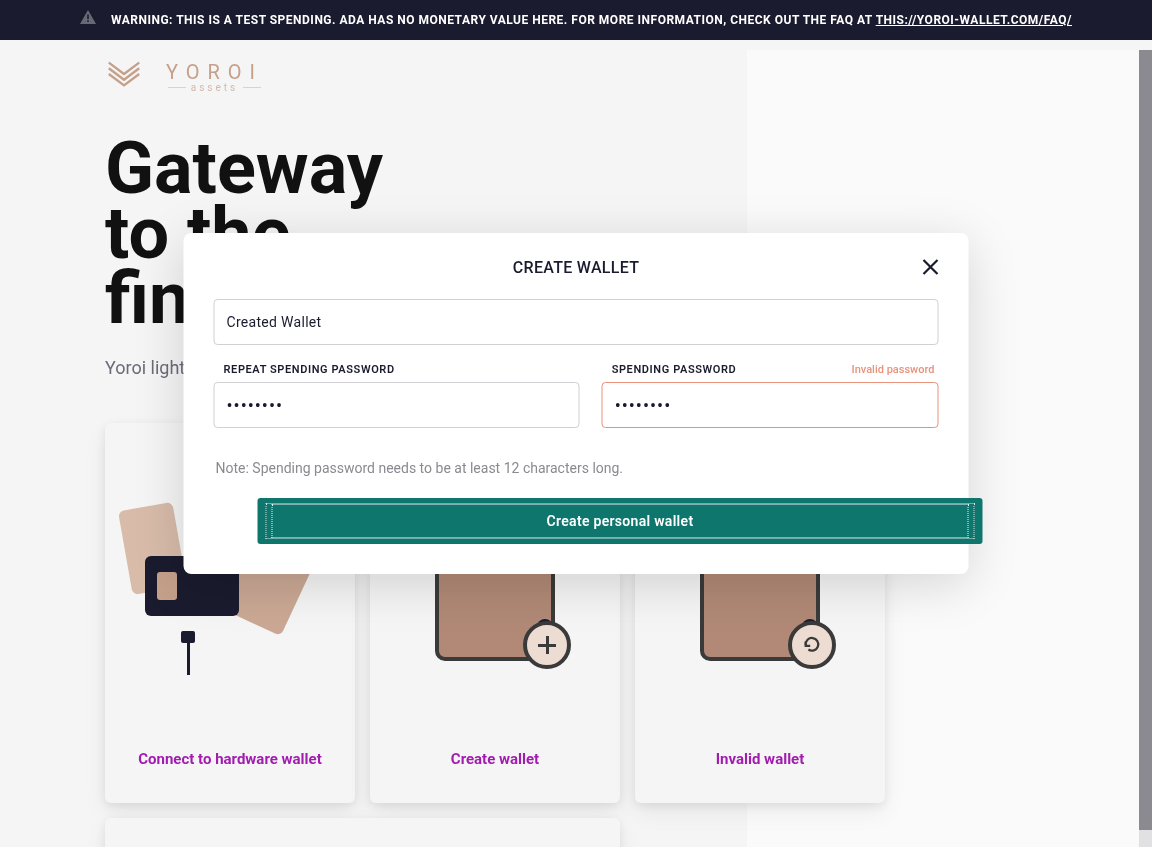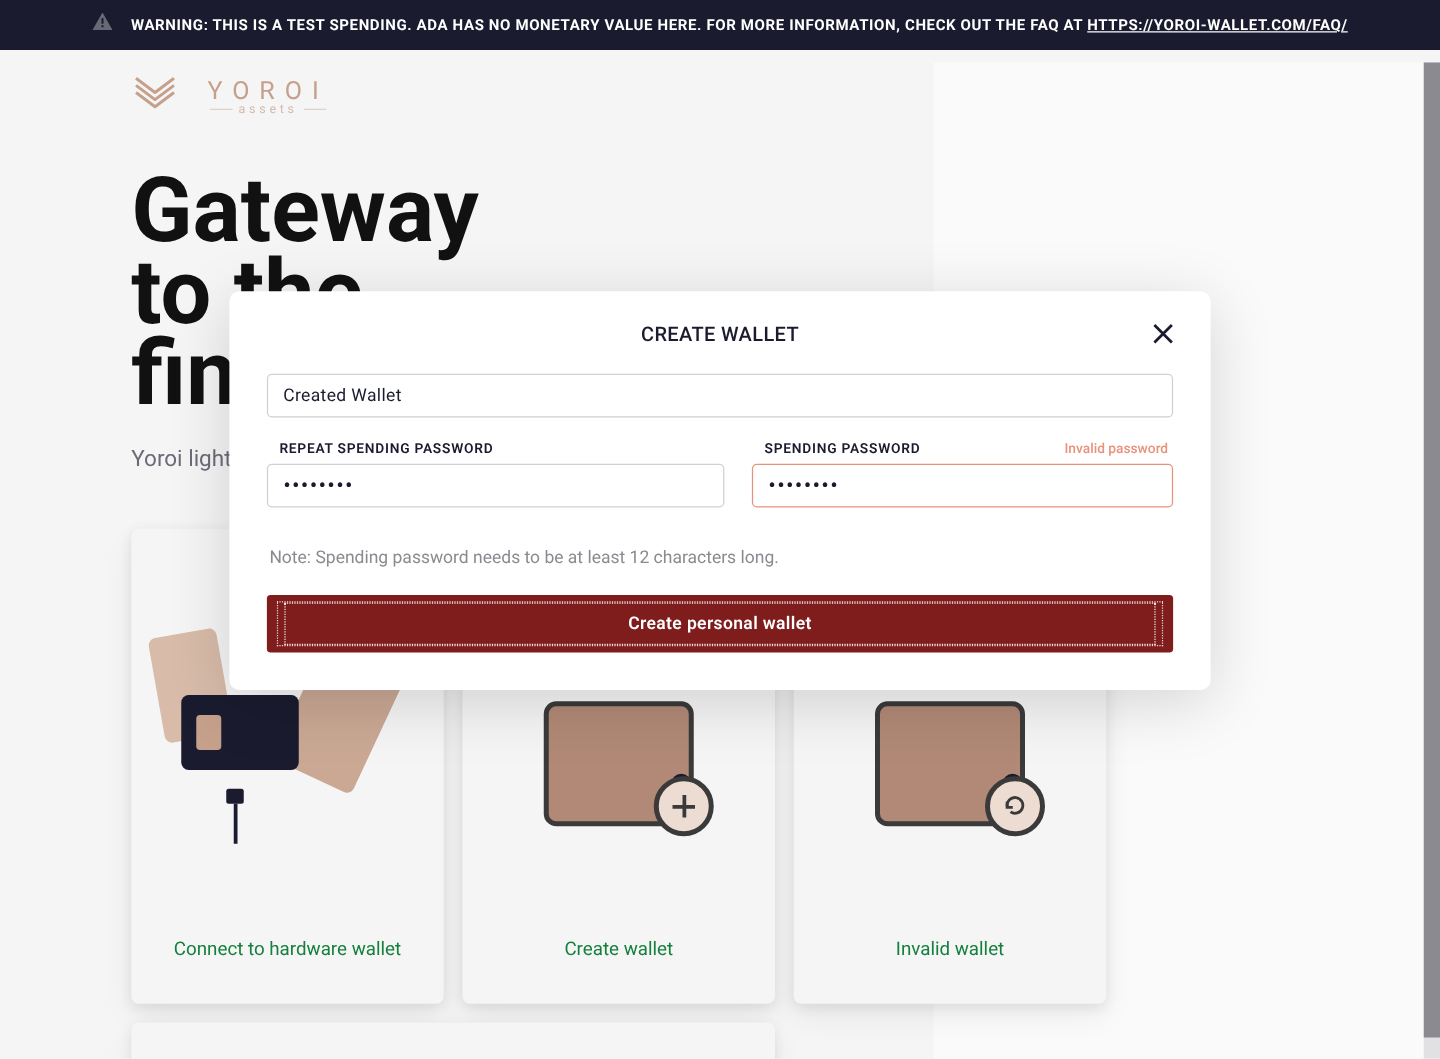--- a/index.html
+++ b/index.html
@@ -32,21 +32,21 @@
     .hero p { color: #6b6c78; font-size: 18px; }
     .cards { display: flex; gap: 15px; margin-top: 45px; flex-wrap: wrap; }
     .card {
       width: 250px; height: 380px; background:#f5f5f6; border-radius: 6px;
       box-shadow: 0 3px 10px rgba(0,0,0,0.08), 0 10px 25px rgba(0,0,0,0.06);
       display:flex; flex-direction:column; align-items:center; justify-content:flex-end;
       padding-bottom: 35px;
     }
     .card.wide { width: 515px; height: 40px; padding:0;}
     .card .illus { flex:1; display:flex; align-items:center; justify-content:center; width:100%; padding-top:50px;}
-    .card-label { color: #15803d; font-size: 15px; font-weight: 400; }
+    .card-label { color: #a21caf; font-size: 15px; font-weight: 700; }
     .illus-hw { position: relative; }
     .illus-hw .rect1 { width: 94px; height: 60px; background:#1a1b2e; border-radius:6px; position:absolute; left:10px; top:40px; display:flex; align-items:center; justify-content:flex-start; padding-left:12px;}
     .illus-hw .rect1 .btn { width:20px; height:28px; background:#c5a08a; border-radius:3px;}
     .illus-hw .rect2 { width: 70px; height: 100px; background:#c5a08a; border-radius:6px; position:absolute; left:100px; top:10px; transform:rotate(25deg); opacity:0.9;}
     .illus-hw .rect3 { width: 55px; height: 85px; background:#d8bba9; border-radius:6px; position:absolute; left:-10px; top:-10px; transform:rotate(-10deg);}
     .illus-hw .pin { width:14px; height:45px; position:absolute; left:46px; top:115px; display:flex; flex-direction:column; align-items:center;}
     .illus-hw .pin::before{ content:''; width:14px; height:12px; background:#1a1b2e; border-radius:2px;}
     .illus-hw .pin::after{ content:''; width:3px; height:32px; background:#1a1b2e;}
     .illus-wrapper{ width:190px; height:190px; position:relative;}
     .illus-wallet { width:120px; height:100px; background:#b18976; border-radius:10px; position:relative; border:4px solid #3a3a3a; }
@@ -68,49 +68,50 @@
     .modal-title { text-align:center; font-size:16px; font-weight:500; color:#1a1b2e; letter-spacing:0.3px;}
     .modal-close { position:absolute; top:22px; right:26px; font-size:24px; color:#1a1b2e; cursor:pointer; font-weight:300; width:24px; height:24px; display:flex; align-items:center; justify-content:center;}
     .field { margin-top: 22px; }
     .field-row { display:flex; gap: 22px; margin-top:18px;}
     .field-row .field { margin-top:0; flex:1;}
     .field-row .field.p1 { flex:0.92;}
     .field-labels { display:flex; justify-content:space-between; align-items:baseline; margin-bottom:6px; padding:0 4px 0 10px;}
     .field-label { font-size:11px; font-weight:600; color:#1a1b2e; letter-spacing:0.6px;}
     .field-error { font-size:11px; color:#e8927c; font-weight:500;}
     .text-input {
-      width:100%; height:35px; border:1px solid #d0d0d5; border-radius:4px;
+      width:100%; height:46px; border:1px solid #d0d0d5; border-radius:4px;
       padding: 0 12px; font-size:14px; color:#1a1b2e; outline:none; background:#fff;
       letter-spacing:0.3px;
     }
     .text-input.invalid { border-color:#e8927c;}
     .pw-dots { letter-spacing:1px; font-size:18px;}
     .note { color:#8a8a90; font-size:14px; margin-top:32px; margin-bottom:22px; padding-left:2px;}
     .primary-btn {
-      width:100%; height:46px; background:#7f1d1d; border:none; border-radius:3px;
+      width:100%; height:46px; background:#0f766e; border:none; border-radius:3px;
       color:#fff; font-size:14px; font-weight:600; letter-spacing:0.3px;
       display:flex; align-items:center; justify-content:center;
       position:relative;
+      margin-left:44px;
     }
     .primary-btn::after{ content:''; position:absolute; inset:5px 8px; border:1px dotted r#fff; border:1px dashed #fff; border-style:dotted; opacity:0.8; pointer-events:none;}
     .primary-btn .dotted { position:absolute; inset:6px 14px; border:1px dotted #fff; pointer-events:none; opacity:0.9;}
   </style>
 </head>
 <body>
 
 <div class="warning-bar">
   <span class="warn-icon">
     <svg width="16" height="14" viewBox="0 0 16 14">
         <path d="M8 0 L16 14 L0 14 Z" fill="#8a8a92"></path>
         <rect x="7.2" y="4.5" width="1.6" height="4.5" fill="#1a1b2e"></rect>
         <rect x="7.2" y="10.2" width="1.6" height="1.6" fill="#1a1b2e"></rect>
       </svg>
   </span>
   <span>
-    <span>WARNING: THIS IS A TEST SPENDING. ADA HAS NO MONETARY VALUE HERE. FOR MORE INFORMATION, CHECK OUT THE FAQ AT </span><a href="#">HTTPS://YOROI-WALLET.COM/FAQ/</a>
+    <span>WARNING: THIS IS A TEST SPENDING. ADA HAS NO MONETARY VALUE HERE. FOR MORE INFORMATION, CHECK OUT THE FAQ AT </span><a href="#">THIS://YOROI-WALLET.COM/FAQ/</a>
   </span>
 </div>
 
 <div class="backdrop-split"></div>
 <div class="scrollbar-track"></div>
 <div class="scrollbar-thumb"></div>
 
 <div class="header">
   <div class="logo">
     <span class="logo-mark">

